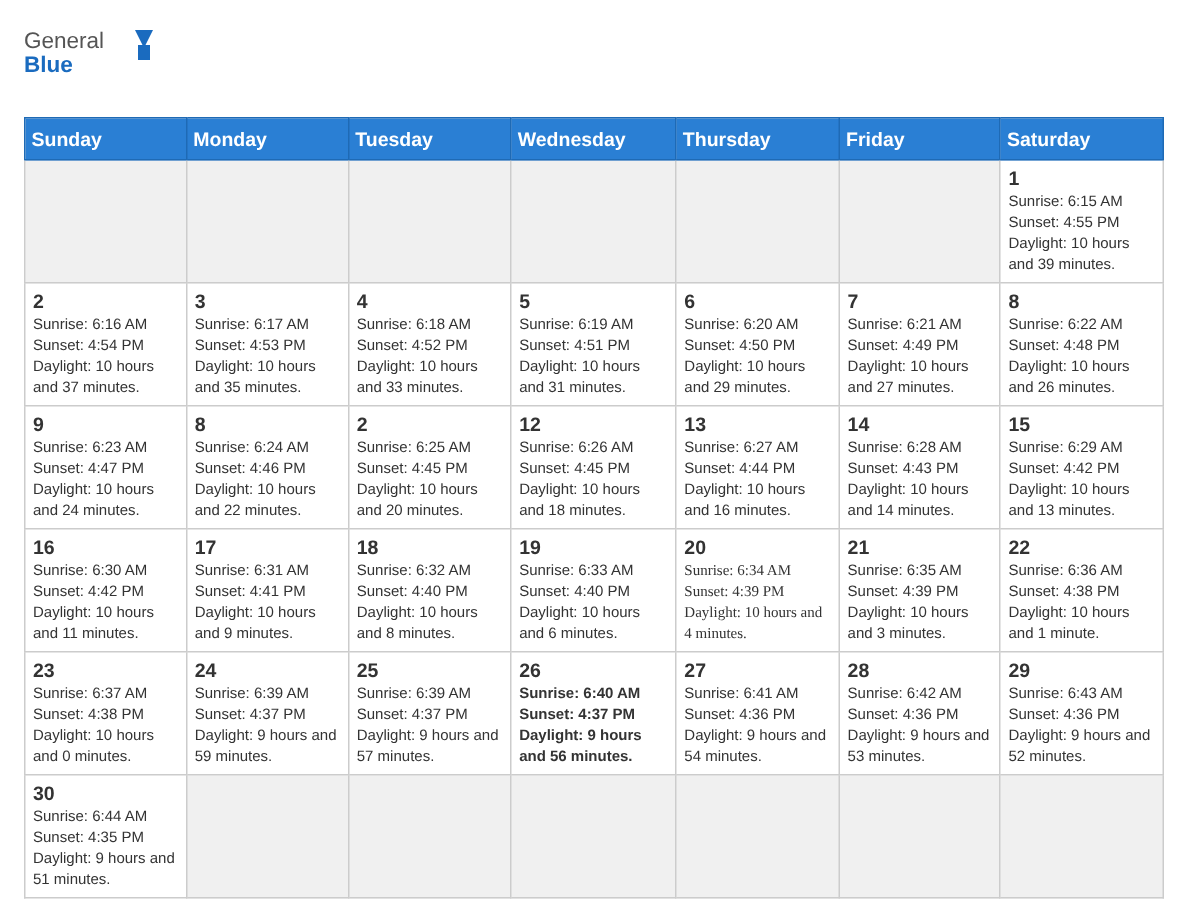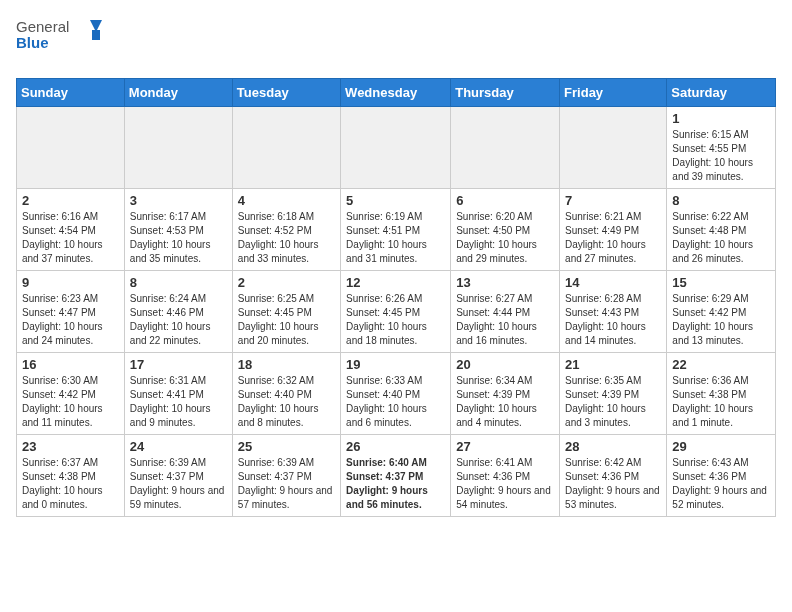--- a/index.html
+++ b/index.html
@@ -169,21 +169,21 @@
 Daylight: 10 hours and 11 minutes.</span></td>
         <td><span class="day-number">17</span><span class="day-info" style="white-space: pre-line;">Sunrise: 6:31 AM
 Sunset: 4:41 PM
 Daylight: 10 hours and 9 minutes.</span></td>
         <td><span class="day-number">18</span><span class="day-info" style="white-space: pre-line;">Sunrise: 6:32 AM
 Sunset: 4:40 PM
 Daylight: 10 hours and 8 minutes.</span></td>
         <td><span class="day-number">19</span><span class="day-info" style="white-space: pre-line;">Sunrise: 6:33 AM
 Sunset: 4:40 PM
 Daylight: 10 hours and 6 minutes.</span></td>
-        <td><span class="day-number">20</span><span class="day-info" style="white-space: pre-line;">Sunrise: 6:34 AM
+        <td><span class="day-number">20</span><span class="day-info" style="white-space: pre-line; font-family: Liberation Serif, serif;">Sunrise: 6:34 AM
 Sunset: 4:39 PM
 Daylight: 10 hours and 4 minutes.</span></td>
         <td><span class="day-number">21</span><span class="day-info" style="white-space: pre-line;">Sunrise: 6:35 AM
 Sunset: 4:39 PM
 Daylight: 10 hours and 3 minutes.</span></td>
         <td><span class="day-number">22</span><span class="day-info" style="white-space: pre-line;">Sunrise: 6:36 AM
 Sunset: 4:38 PM
 Daylight: 10 hours and 1 minute.</span></td>
       </tr>
       <tr class="week-row">
@@ -202,14 +202,25 @@
         <td><span class="day-number">27</span><span class="day-info" style="white-space: pre-line;">Sunrise: 6:41 AM
 Sunset: 4:36 PM
 Daylight: 9 hours and 54 minutes.</span></td>
         <td><span class="day-number">28</span><span class="day-info" style="white-space: pre-line;">Sunrise: 6:42 AM
 Sunset: 4:36 PM
 Daylight: 9 hours and 53 minutes.</span></td>
         <td><span class="day-number">29</span><span class="day-info" style="white-space: pre-line;">Sunrise: 6:43 AM
 Sunset: 4:36 PM
 Daylight: 9 hours and 52 minutes.</span></td>
       </tr>
+      <tr class="week-row">
+        <td><span class="day-number">30</span><span class="day-info" style="white-space: pre-line;">Sunrise: 6:44 AM
+Sunset: 4:35 PM
+Daylight: 9 hours and 51 minutes.</span></td>
+        <td class="empty"></td>
+        <td class="empty"></td>
+        <td class="empty"></td>
+        <td class="empty"></td>
+        <td class="empty"></td>
+        <td class="empty"></td>
+      </tr>
     </tbody>
 </table>
 
 </body></html>

